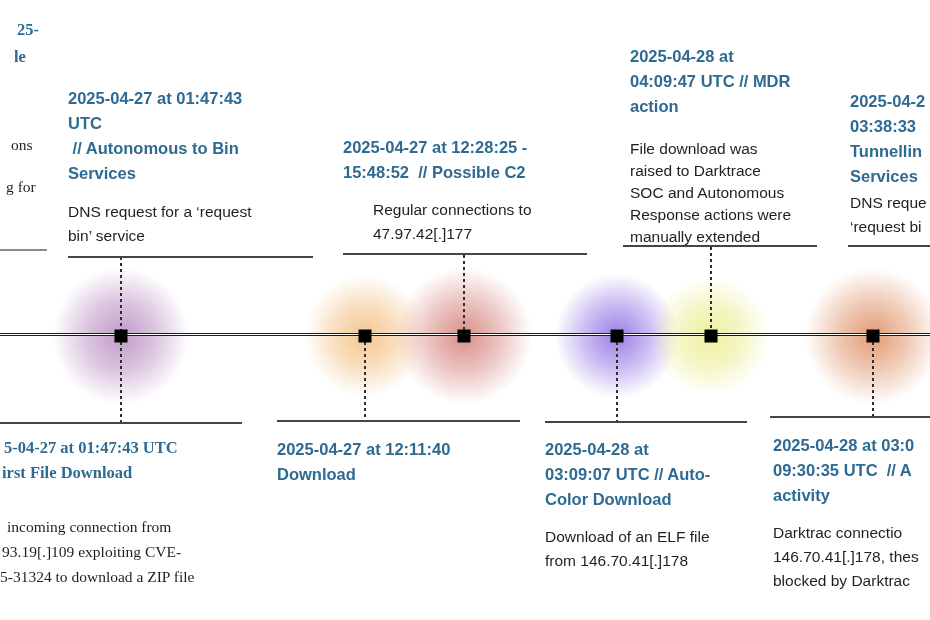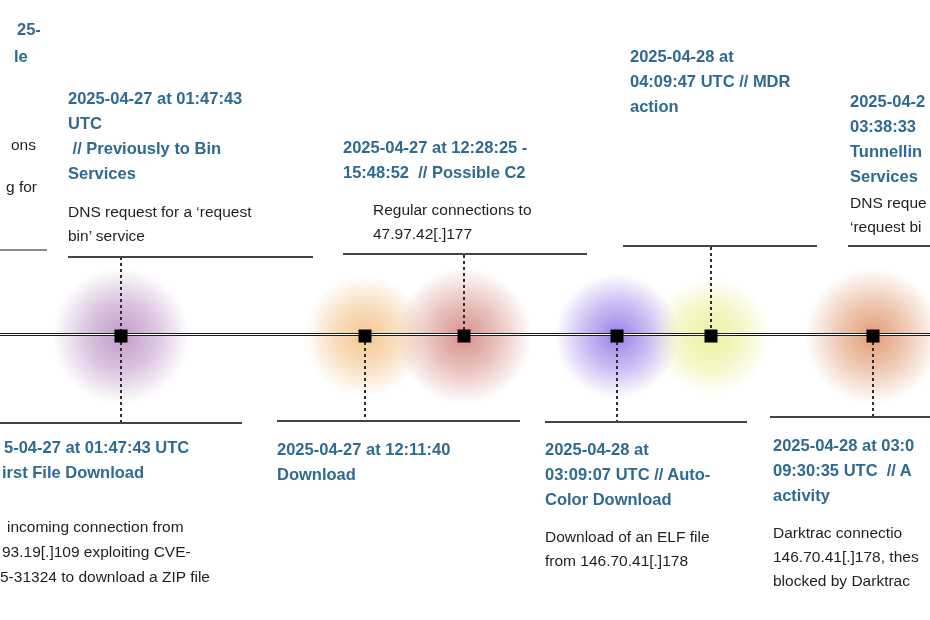--- a/index.html
+++ b/index.html
@@ -20,21 +20,21 @@
     white-space: pre;
   }
   .body .line {
     font-weight: 400;
     font-size: 15.5px;
     line-height: 24px;
     color: #1f1f1f;
     white-space: pre;
   }
   .body.tight .line { line-height: 22px; }
-  .frag-layer .line { position: absolute; white-space: pre; }
+  .frag-layer .line { position: absolute; white-space: pre; font-family: Liberation Serif, serif; }
   .frag-layer .hline { font-weight: 700; font-size: 16.5px; color: #2e6a91; }
   .frag-layer .bline { font-weight: 400; font-size: 15.5px; color: #1f1f1f; }
   .underline { position: absolute; height: 2px; background: #454545; z-index: 4; }
   .underline.faint { background: #8a8a8a; }
   .dashed {
     position: absolute;
     width: 2px;
     background: repeating-linear-gradient(to bottom, #2e2e2e 0 3px, transparent 3px 6px);
     z-index: 3;
   }
@@ -115,41 +115,48 @@
   <div class="frag-layer" style="left:0; top:0; width:60px; height:260px;">
     <div class="line hline" style="left:17px; top:20px;">25-</div>
     <div class="line hline" style="left:14px; top:47px;">le</div>
     <div class="line bline" style="left:11px; top:136px;">ons</div>
     <div class="line bline" style="left:6px; top:178px;">g for</div>
   </div>
 
   <div class="event heading" style="left:68px; top:86px;">
     <div class="line">2025-04-27 at 01:47:43</div>
     <div class="line">UTC</div>
-    <div class="line"> // Previously to Bin</div>
+    <div class="line"> // Autonomous to Bin</div>
     <div class="line">Services</div>
   </div>
   <div class="event-body body" style="left:68px; top:200px;">
     <div class="line">DNS request for a ‘request</div>
     <div class="line">bin’ service</div>
   </div>
 
   <div class="event heading" style="left:343px; top:135px;">
     <div class="line">2025-04-27 at 12:28:25 -</div>
     <div class="line">15:48:52  // Possible C2</div>
   </div>
   <div class="event-body body" style="left:343px; top:198px;margin-left:30px;">
     <div class="line">Regular connections to</div>
     <div class="line">47.97.42[.]177</div>
   </div>
 
   <div class="event heading" style="left:630px; top:44px;">
     <div class="line">2025-04-28 at</div>
     <div class="line">04:09:47 UTC // MDR</div>
     <div class="line">action</div>
+  </div>
+  <div class="event-body body tight" style="left:630px; top:138px;">
+    <div class="line">File download was</div>
+    <div class="line">raised to Darktrace</div>
+    <div class="line">SOC and Autonomous</div>
+    <div class="line">Response actions were</div>
+    <div class="line">manually extended</div>
   </div>
 
   <div class="event heading" style="left:850px; top:89px;">
     <div class="line">2025-04-2</div>
     <div class="line">03:38:33</div>
     <div class="line">Tunnellin</div>
     <div class="line">Services</div>
   </div>
   <div class="event-body body" style="left:850px; top:191px;">
     <div class="line">DNS reque</div>

